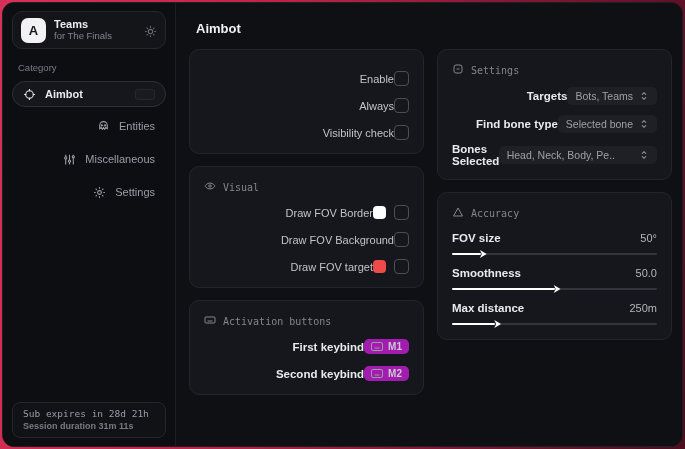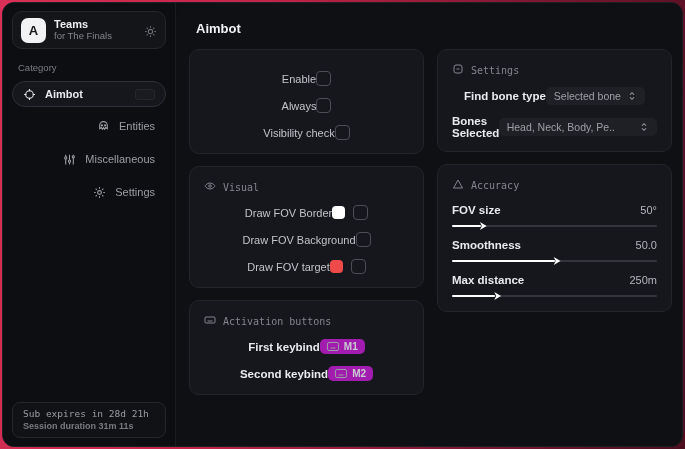--- a/index.html
+++ b/index.html
@@ -67,21 +67,21 @@
     background:#16171c; border:1px solid #24252b; border-radius:10px;
     padding:10px 14px 12px 14px;
   }
   .card-header {
     display:flex; align-items:center; gap:7px;
     font-family:"DejaVu Sans Mono", monospace; font-size:10px; color:#83868d;
     margin:3px 0 6px 0;
   }
   .card-header svg { width:12px; height:12px; }
   .row {
-    display:flex; align-items:center; justify-content:center;
+    display:flex; align-items:center; justify-content:flex-end;
     margin-top:10px; min-height:17px;
   }
   .row-label { font-size:11px; color:#c2c4ca; }
   .row-label.bright { color:#e9eaee; font-weight:bold; font-size:11.5px; }
   .row-right { display:flex; align-items:center; gap:8px; }
   .checkbox {
     width:15px; height:15px; border-radius:4px;
     border:1.5px solid #4c4e56; background:transparent; cursor:pointer;
   }
   .swatch { width:13px; height:13px; border-radius:4px; cursor:pointer; }
@@ -276,20 +276,29 @@
           <div class="card-header">
             <span>
               <svg viewBox="0 0 24 24" fill="none" stroke="currentColor" stroke-width="2">
                 <rect x="4" y="4" width="16" height="16" rx="4"></rect>
                   <path d="M9 12h6"></path>
               </svg>
             </span>
             <span>Settings</span>
           </div>
           <div class="row">
+            <span class="row-label bright">Targets</span>
+            <span class="select-badge">
+              <span>Bots, Teams</span>
+              <svg viewBox="0 0 24 24" fill="none" stroke="currentColor" stroke-width="2.5">
+                <path d="M7 9l5-5 5 5M7 15l5 5 5-5"></path>
+              </svg>
+            </span>
+          </div>
+          <div class="row">
             <span class="row-label bright">Find bone type</span>
             <span class="select-badge">
               <span>Selected bone</span>
               <svg viewBox="0 0 24 24" fill="none" stroke="currentColor" stroke-width="2.5">
                 <path d="M7 9l5-5 5 5M7 15l5 5 5-5"></path>
               </svg>
             </span>
           </div>
           <div class="row">
             <span class="row-label bright">Bones Selected</span>

